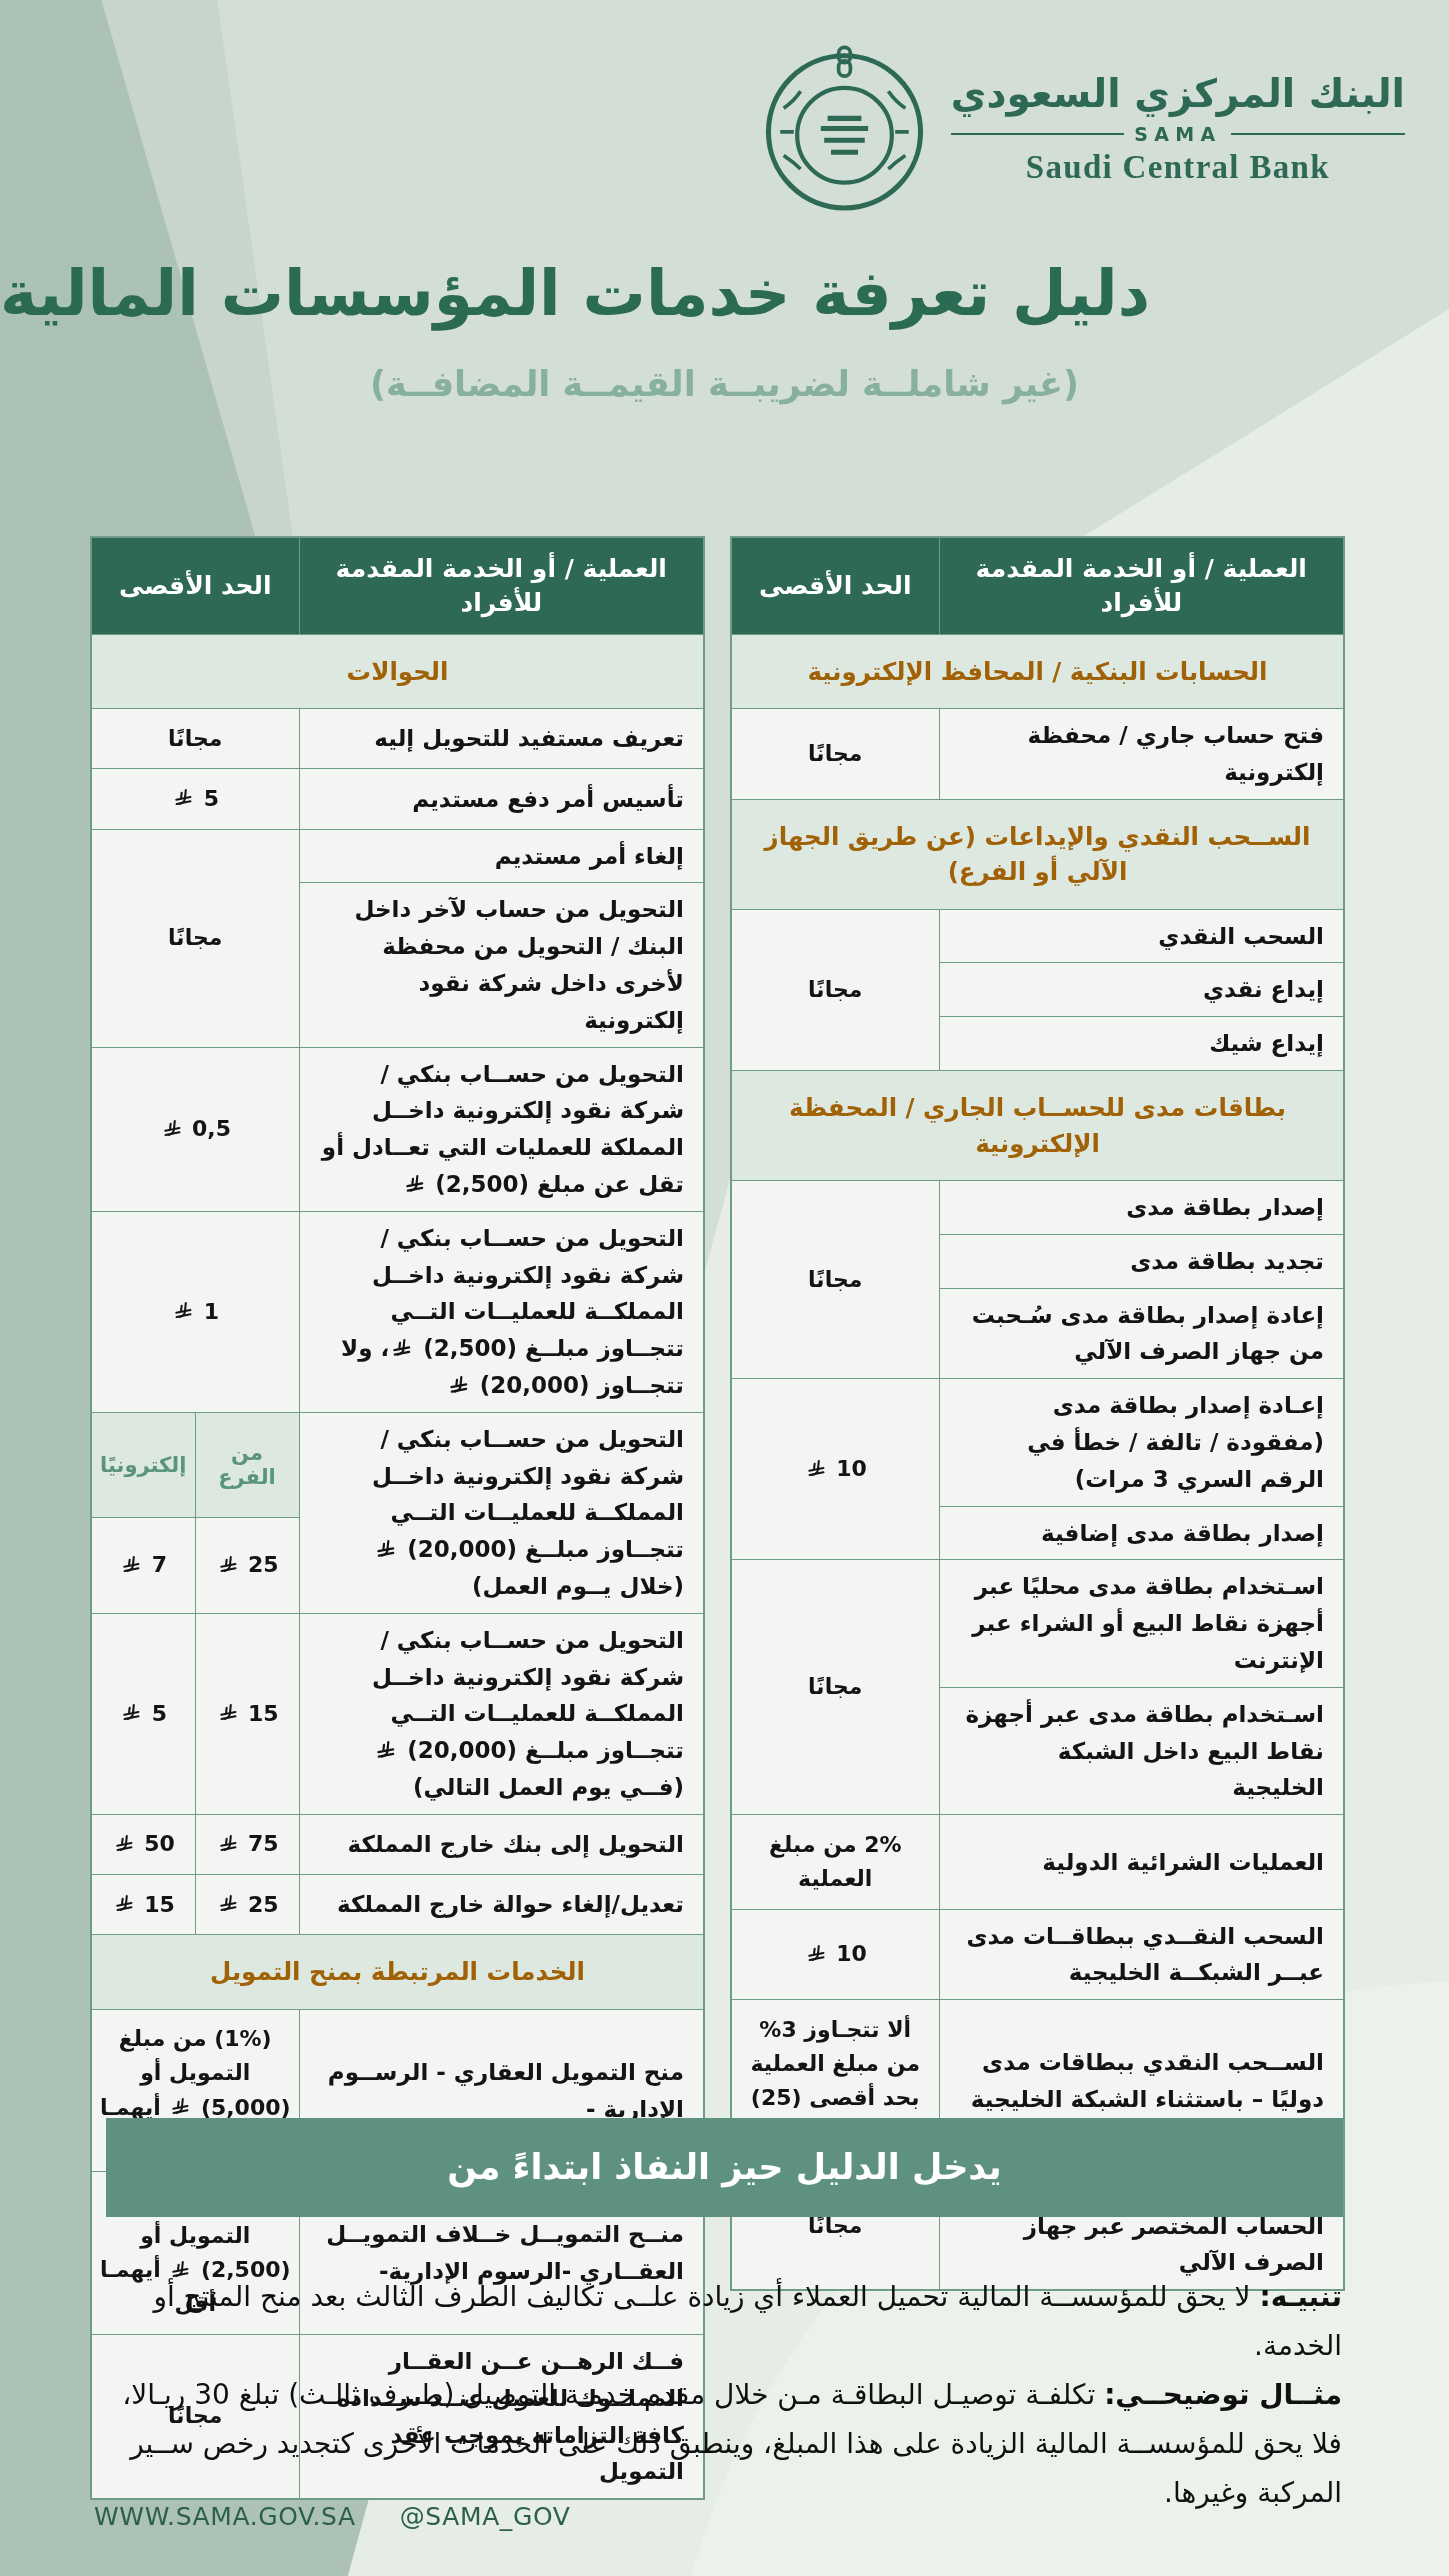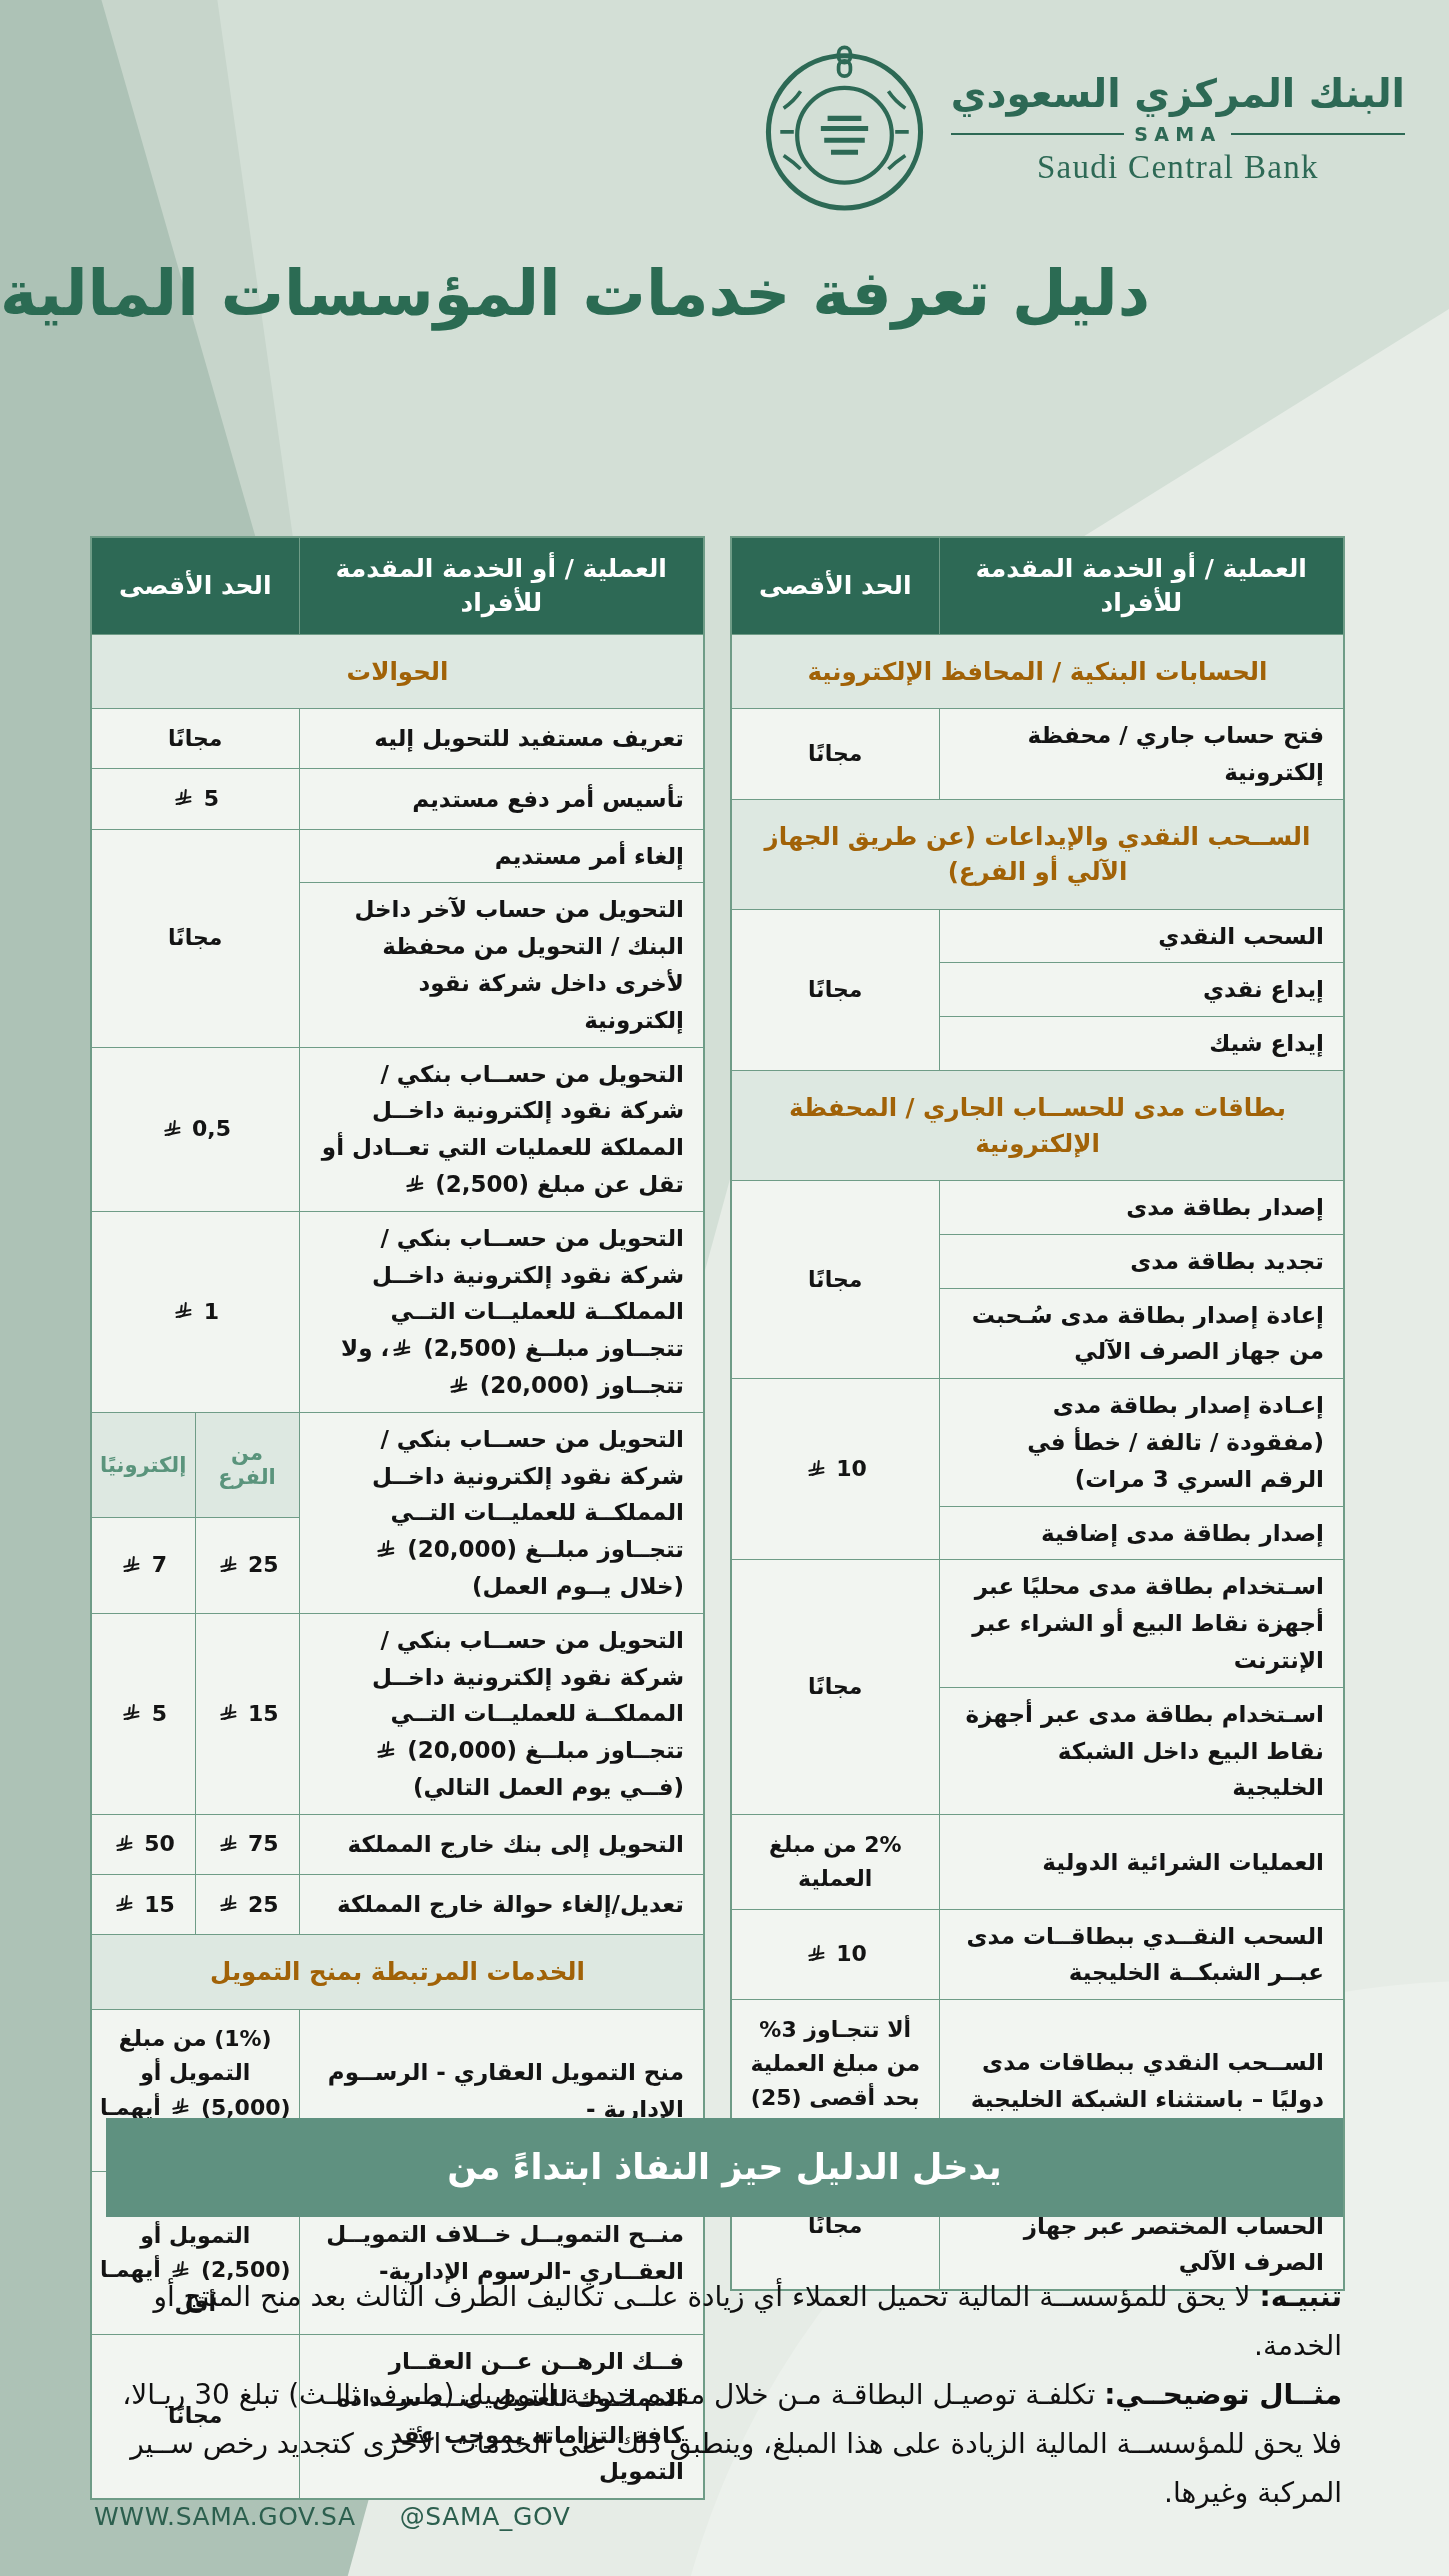--- a/index.html
+++ b/index.html
@@ -19,21 +19,21 @@
   .bg-circle{position:absolute;width:1635px;height:1635px;border-radius:50%;
     background:#ecf1ec;left:660px;top:1981px;}
   .content{position:absolute;inset:0;z-index:2;}
   
   .logo{position:absolute;top:44px;right:44px;display:flex;align-items:center;gap:21.4px;}
   .wordmark{text-align:center;color:#2d6955;}
   .wm-ar{font-size:39px;font-weight:bold;letter-spacing:0.6px;}
   .sama-row{display:flex;align-items:center;gap:10px;justify-content:center;margin:6.3px 0 3.8px;}
   .sama-row .rule{flex:1;height:2.5px;background:#2d6955;}
   .sama-label{font-size:19px;letter-spacing:6.3px;font-weight:bold;}
-  .wm-en{font-family:"Liberation Serif",serif;font-size:33px;font-weight:normal;letter-spacing:1.3px;}
+  .wm-en{font-family:"Liberation Serif",serif;font-size:33px;font-weight:bold;letter-spacing:1.3px;}
   .emblem svg{display:block;}
   
   .page-title{position:absolute;top:257px;left:0;right:0;text-align:left;
     color:#2b6b53;font-size:63px;font-weight:bold;}
   .page-subtitle{position:absolute;top:364px;left:0;right:0;text-align:center;
     color:#87b09e;font-size:35px;font-weight:bold;}
   
   .tables{position:absolute;top:536px;right:104px;left:104px;
     display:flex;gap:25px;align-items:flex-start;}
   table.tbl{border-collapse:collapse;background:#f2f5f1;width:615px;table-layout:fixed;
@@ -93,20 +93,21 @@
           <rect x="46.5" y="2" width="7" height="9" rx="3.5" stroke-width="2.2"></rect>
           <rect x="46.5" y="10" width="7" height="9" rx="3.5" stroke-width="2.2"></rect>
           <path d="M40 44 h20 M36 50 h28 M38 57 h24 M42 64 h16" stroke-width="3"></path>
           <path d="M14 38 q6 -4 10 -10 M12 52 h8 M14 66 q6 4 10 8 M86 38 q-6 -4 -10 -10 M88 52 h-8 M86 66 q-6 4 -10 8" stroke-width="2.2"></path>
         </g>
       </svg>
     </div>
   </div>
 
   <div class="page-title">دليل تعرفة خدمات المؤسسات المالية</div>
+  <div class="page-subtitle">(غير شاملــة لضريبــة القيمــة المضافــة)</div>
 
   <div class="tables">
 
     <table class="tbl">
       <colgroup>
           <col style="width:405px">
           <col style="width:208px">
         </colgroup>
       <tbody>
           <tr>

